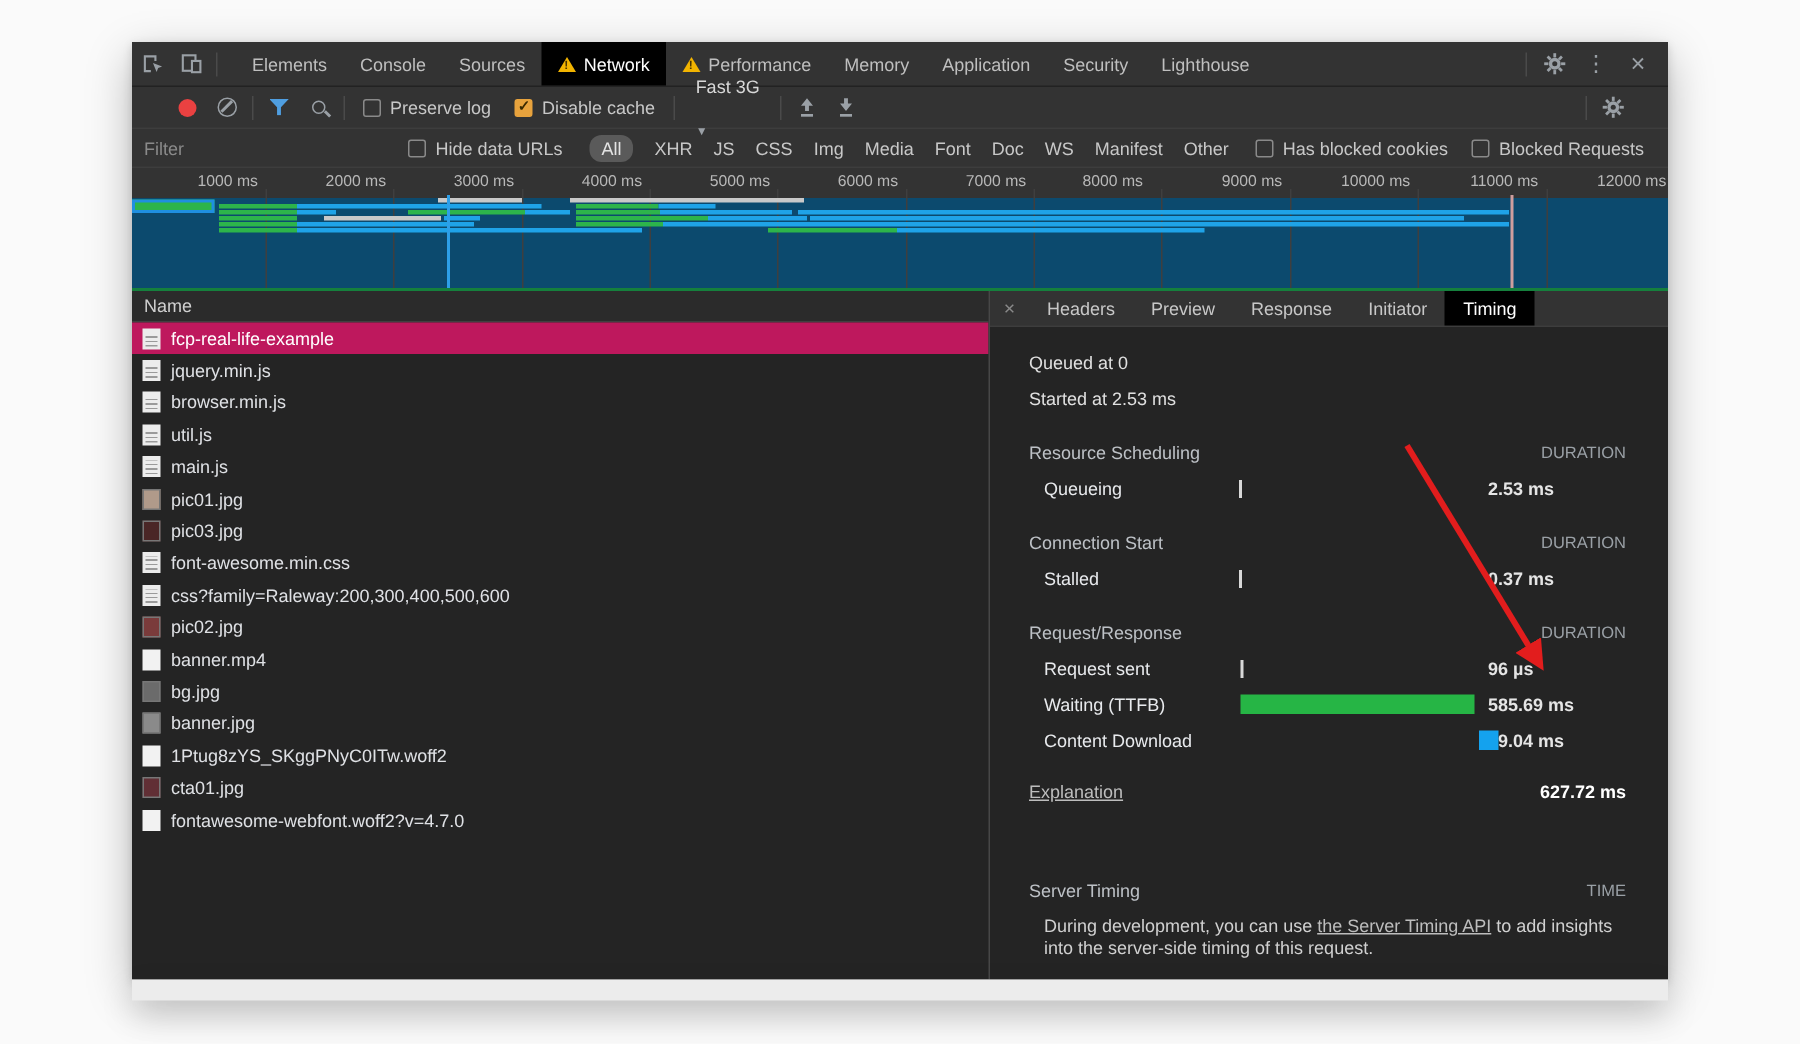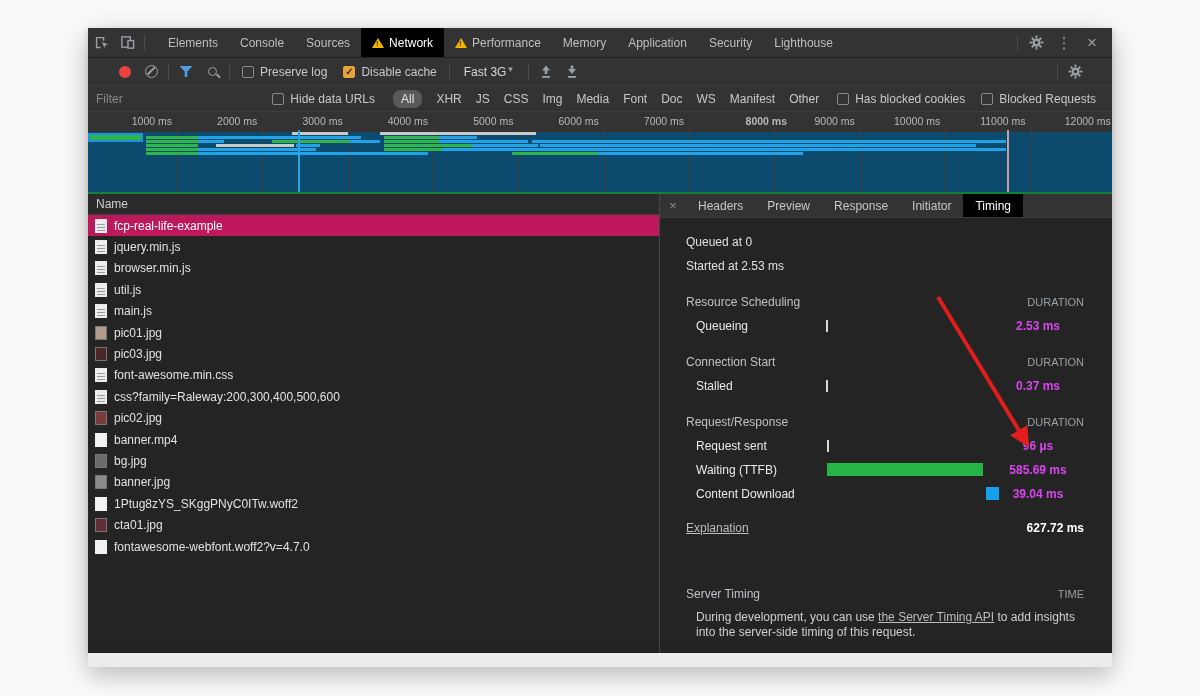--- a/index.html
+++ b/index.html
@@ -27,21 +27,21 @@
   .netbar .icon-btn { width:26px; height:24px; display:flex; align-items:center; justify-content:center; }
   .rec-dot { width:12px; height:12px; border-radius:50%; background:#ea4141; }
   .clear-ic { position:relative; width:13px; height:13px; border:1.5px solid #9aa0a6; border-radius:50%; }
   .clear-ic::after { content:""; position:absolute; left:0px; top:4.2px; width:10px; height:1.5px; background:#9aa0a6; transform:rotate(-45deg); }
   .funnel { width:13px; height:11px; background:#4f9ee0; clip-path:polygon(0 0,100% 0,60% 50%,60% 100%,40% 100%,40% 50%); }
   .mag { position:relative; width:9px; height:9px; border:1.5px solid #9aa0a6; border-radius:50%; }
   .mag::after { content:""; position:absolute; left:7px; top:7px; width:5px; height:1.5px; background:#9aa0a6; transform:rotate(45deg); }
   .chk-row { display:flex; align-items:center; gap:6px; margin:0 8px; white-space:nowrap; }
   .chk { width:12px; height:12px; border:1px solid #8a8a8a; border-radius:2px; }
   .chk.on { border-color:#e8a33d; background:#e8a33d; color:#3a2a00; font-size:10px; font-weight:bold; display:flex; align-items:center; justify-content:center; line-height:1; }
-  .throttle { display:flex; align-items:flex-start; gap:0; margin:0 10px; color:#d8d8d8; }
+  .throttle { display:flex; align-items:flex-start; gap:18px; margin:0 10px; color:#d8d8d8;flex-direction:column; }
   .caret { font-size:8px; color:#9aa0a6; }
   .netbar .spacer { flex:1; }
 
   
   .filterbar { height:26px; background:#333333; border-bottom:1px solid #3d3d3d; display:flex; align-items:center; padding:0 8px; font-size:12px; color:#c8c8c8; }
   .filter-input { width:215px; background:transparent; border:none; outline:none; color:#ddd; font-size:12px; font-family:"Liberation Sans",sans-serif; }
   .filter-input::placeholder { color:#8a8a8a; }
   .types { display:flex; align-items:center; gap:14px; margin:0 10px; }
   .type-pill { color:#c8c8c8; }
   .type-pill.sel { background:#5a5a5a; color:#e3e3e3; border-radius:8px; padding:2px 8px; }
@@ -84,21 +84,21 @@
   .tline { line-height:24px; }
   .sec { margin-top:12px; }
   .sec-head { display:flex; justify-content:space-between; height:24px; align-items:center; }
   .sec-title { color:#bdc1c6; }
   .sec-col { color:#9aa0a6; font-size:11px; }
   .trow { display:flex; align-items:center; height:24px; }
   .trow .lbl { width:140px; padding-left:10px; color:#e8eaed; }
   .trow .track { position:relative; flex:1; height:14px; }
   .tick { position:absolute; top:1px; width:1.5px; height:12px; background:#d8d8d8; }
   .fillbar { position:absolute; top:0; height:13px; }
-  .trow .val { width:92px; text-align:center; font-weight:bold; color:#d946ef; white-space:nowrap; }
+  .trow .val { width:92px; text-align:left; font-weight:bold; color:#e5e5e5; white-space:nowrap; }
   .total-row { display:flex; justify-content:space-between; align-items:center; height:24px; margin-top:10px; }
   .link { color:#bdbdbd; text-decoration:underline; }
   .total-val { font-weight:bold; color:#fff; }
   .server { margin-top:42px; }
   .note { margin-top:4px; padding-left:10px; line-height:15px; color:#d0d0d0; }
 
   
   .overlay { position:absolute; left:0; top:0; width:1200px; height:696px; pointer-events:none; }
 </style>
 </head>
@@ -284,21 +284,21 @@
           <div class="ruler-label" style="right: 769.3px;">3000 ms</div>
           <div class="gridline" style="left: 345.05px;"></div>
           <div class="ruler-label" style="right: 683.95px;">4000 ms</div>
           <div class="gridline" style="left: 430.4px;"></div>
           <div class="ruler-label" style="right: 598.6px;">5000 ms</div>
           <div class="gridline" style="left: 515.75px;"></div>
           <div class="ruler-label" style="right: 513.25px;">6000 ms</div>
           <div class="gridline" style="left: 601.1px;"></div>
           <div class="ruler-label" style="right: 427.9px;">7000 ms</div>
           <div class="gridline" style="left: 686.45px;"></div>
-          <div class="ruler-label" style="right: 325px; font-weight: bold;">8000 ms</div>
+          <div class="ruler-label" style="right: 350px;">8000 ms</div>
           <div class="gridline" style="left: 771.8px;"></div>
           <div class="ruler-label" style="right: 257.2px;">9000 ms</div>
           <div class="gridline" style="left: 857.15px;"></div>
           <div class="ruler-label" style="right: 171.85px;">10000 ms</div>
           <div class="gridline" style="left: 942.5px;"></div>
           <div class="ruler-label" style="right: 86.5px;">11000 ms</div>
           <div class="ruler-label" style="right: 1.15px;">12000 ms</div>
         </div>
       <div class="wf" id="wf-layer">
           <div class="seg sel" style="left: 0px; top: 3px; width: 55px; height: 9px;"></div>

